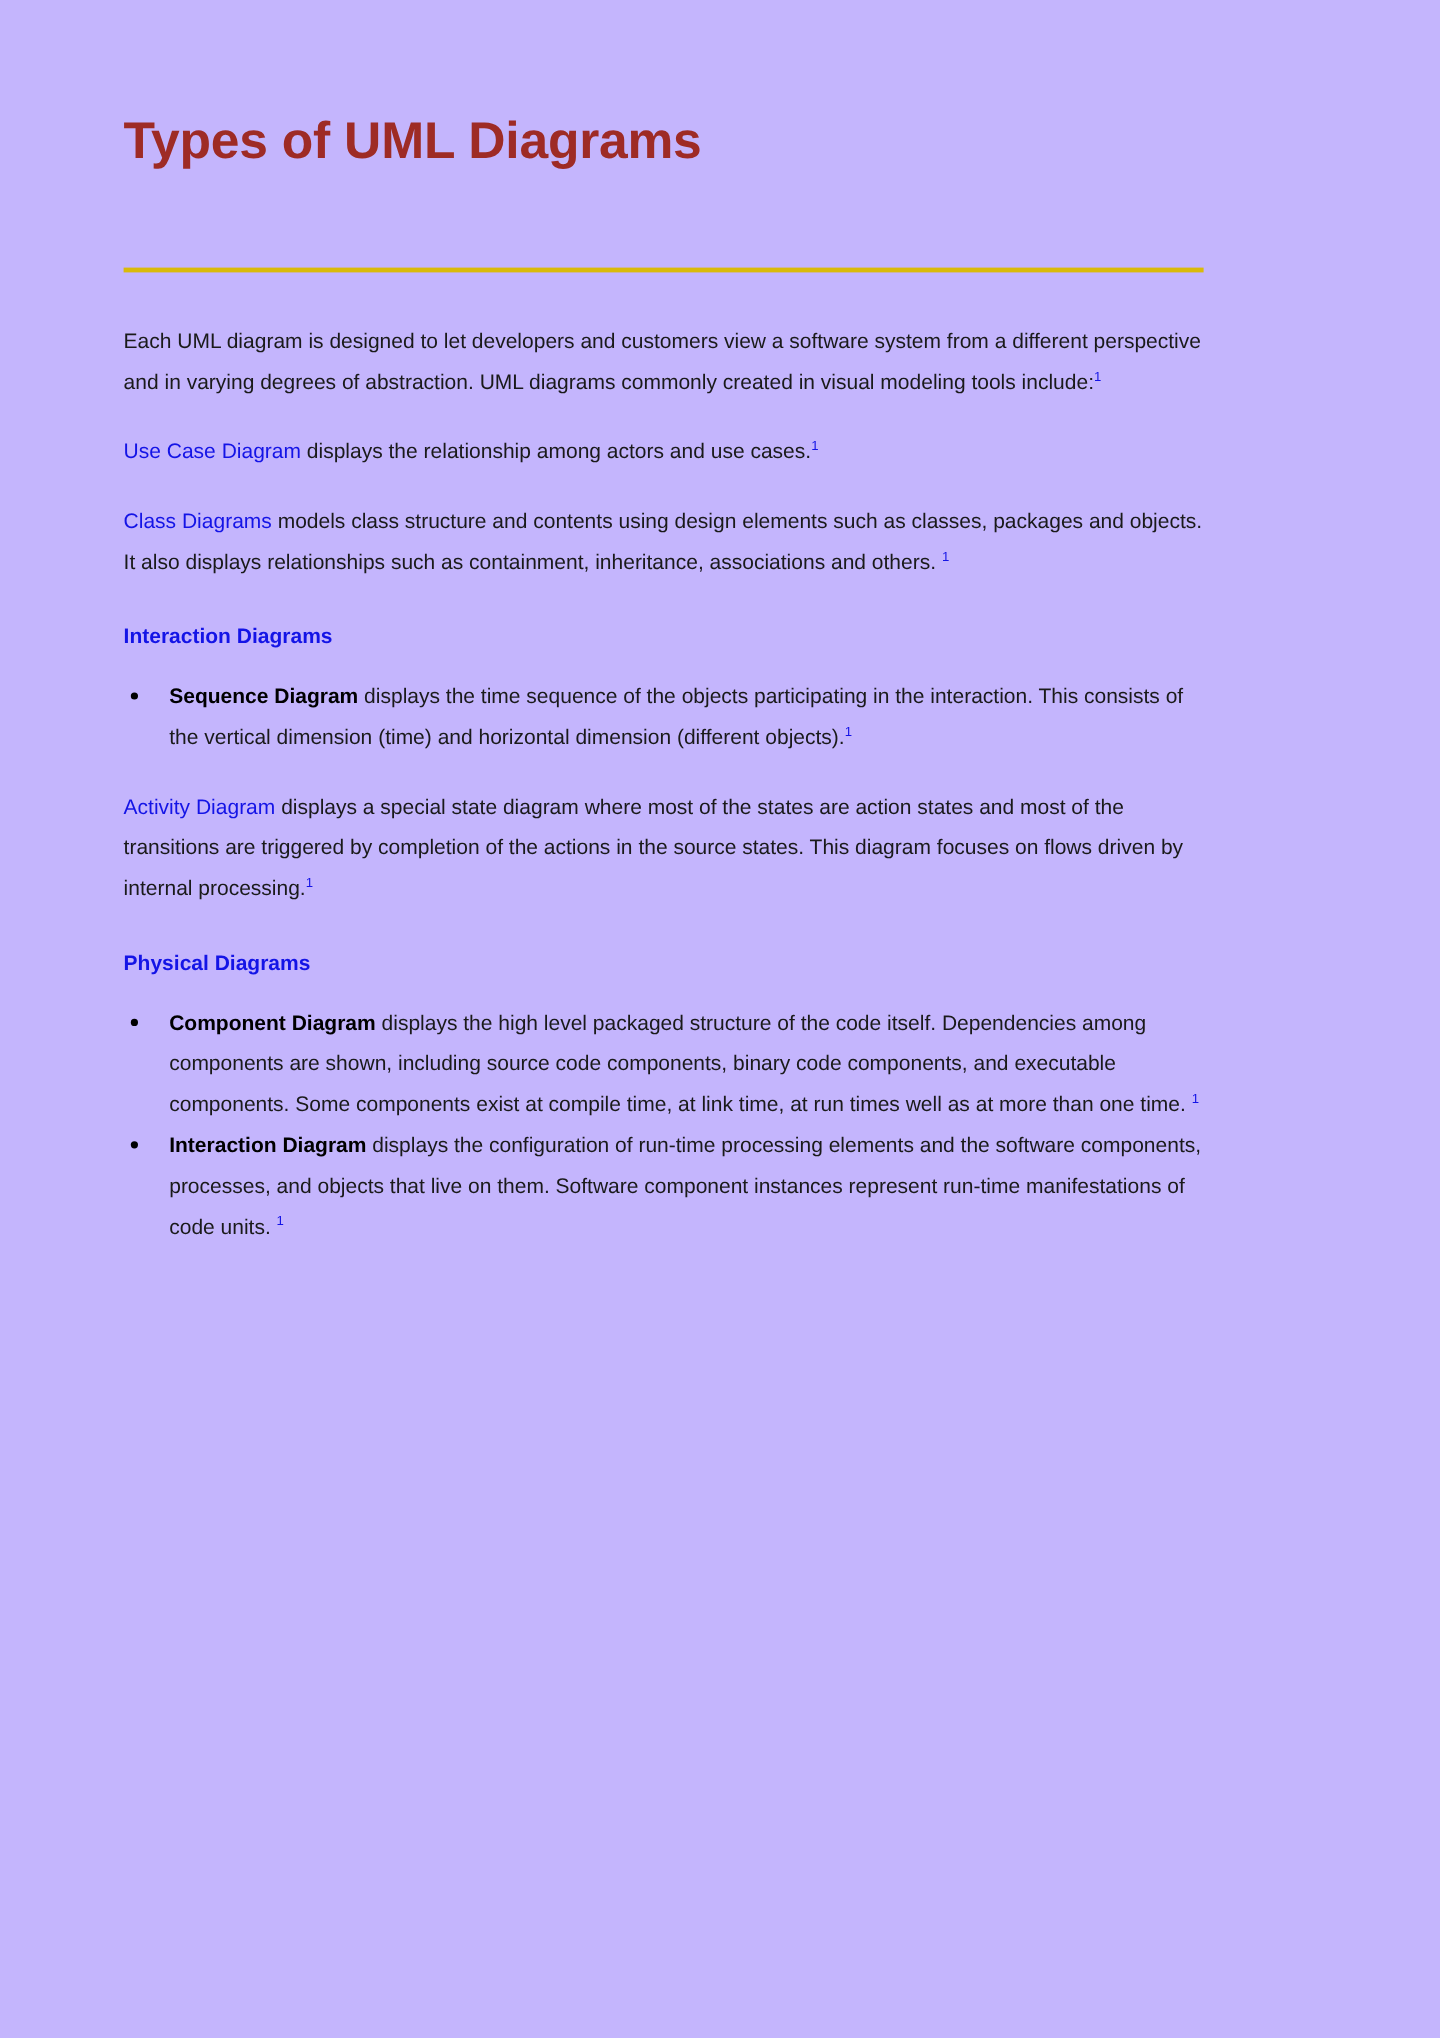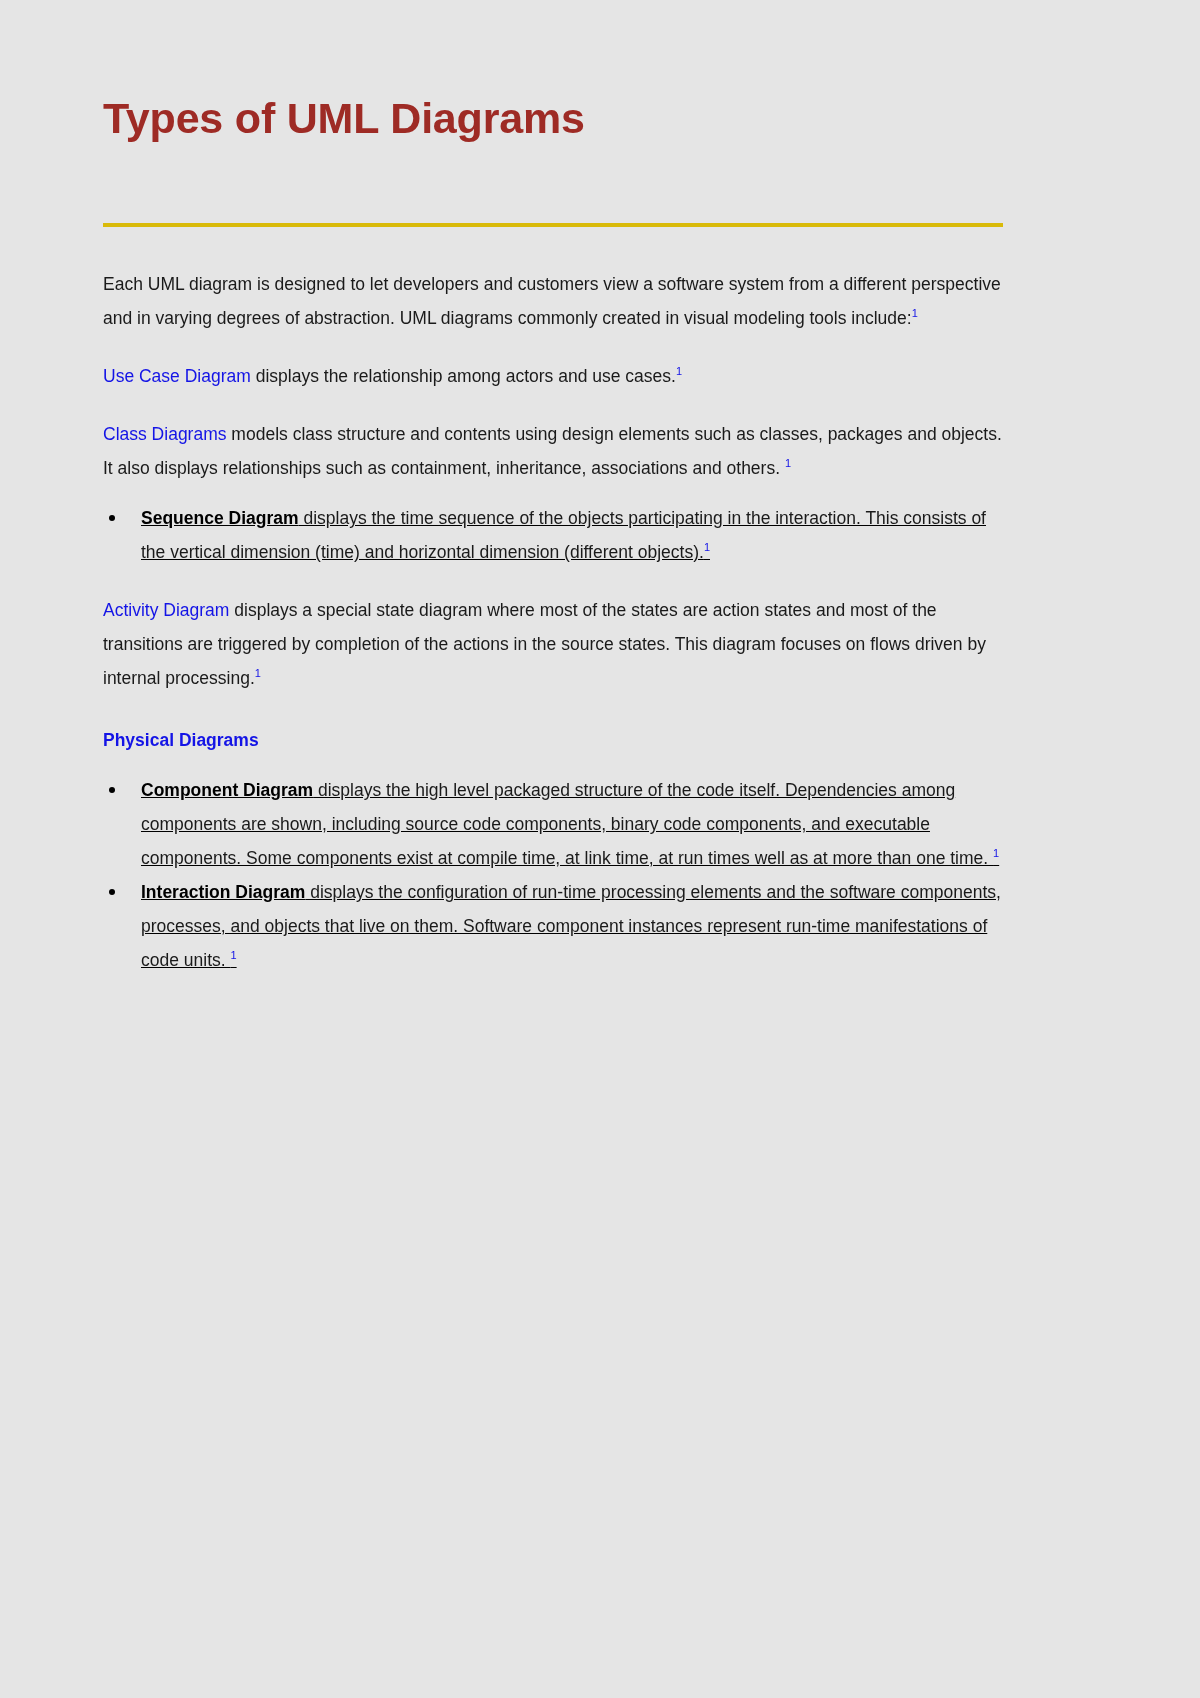--- a/index.html
+++ b/index.html
@@ -8,21 +8,21 @@
     padding: 0;
     background: #ffffff;
   }
   body {
     font-family: "Liberation Sans", sans-serif;
     color: #000000;
   }
   .page {
     width: 1200px;
     height: 1698px;
-    background: #e5e5e5;
+    background: #c4b5fd;
     position: relative;
     box-sizing: border-box;
     overflow: hidden;
   }
   .content {
     position: absolute;
     left: 103px;
     top: 96px;
     width: 900px;
   }
@@ -88,21 +88,20 @@
     font-weight: normal;
     vertical-align: super;
     line-height: 0;
   }
 
   
   ul.bullets {
     list-style: none;
     margin: 16px 0 0 0;
     padding: 0;
-    text-decoration: underline;
   }
   ul.bullets li {
     position: relative;
     padding-left: 38px;
     font-size: 17.5px;
     line-height: 34px;
     color: #1a1a1a;
     margin: 0 0 0 0;
   }
   ul.bullets li .dot {
@@ -124,20 +123,21 @@
     <h1 class="doc-title" style="color: rgb(158, 43, 37);">Types of UML Diagrams</h1>
 
     <hr class="gold-rule" style="background: rgb(217, 186, 9);">
 
     <p class="para first"><span>Each UML diagram is designed to let developers and customers view a software system from a different perspective and in varying degrees of abstraction. UML diagrams commonly created in visual modeling tools include:</span><sup class="fn" style="color: rgb(20, 20, 230);">1</sup></p>
 
     <p class="para spaced"><span class="term-blue" style="color: rgb(20, 20, 230);">Use Case Diagram</span><span> displays the relationship among actors and use cases.</span><sup class="fn" style="color: rgb(20, 20, 230);">1</sup></p>
 
     <p class="para spaced"><span class="term-blue" style="color: rgb(20, 20, 230);">Class Diagrams</span><span> models class structure and contents using design elements such as classes, packages and objects. It also displays relationships such as containment, inheritance, associations and others. </span><sup class="fn" style="color: rgb(20, 20, 230);">1</sup></p>
 
+    <p class="sec-head spaced" style="color: rgb(20, 20, 230);">Interaction Diagrams</p>
 
     <ul class="bullets">
       <li><span class="dot"></span><span class="term-black">Sequence Diagram</span><span> displays the time sequence of the objects participating in the interaction. This consists of the vertical dimension (time) and horizontal dimension (different objects).</span><sup class="fn" style="color: rgb(20, 20, 230);">1</sup></li>
     </ul>
 
 
     <p class="para spaced"><span class="term-blue" style="color: rgb(20, 20, 230);">Activity Diagram</span><span> displays a special state diagram where most of the states are action states and most of the transitions are triggered by completion of the actions in the source states. This diagram focuses on flows driven by internal processing.</span><sup class="fn" style="color: rgb(20, 20, 230);">1</sup></p>
 
     <p class="sec-head spaced" style="color: rgb(20, 20, 230);">Physical Diagrams</p>
 

